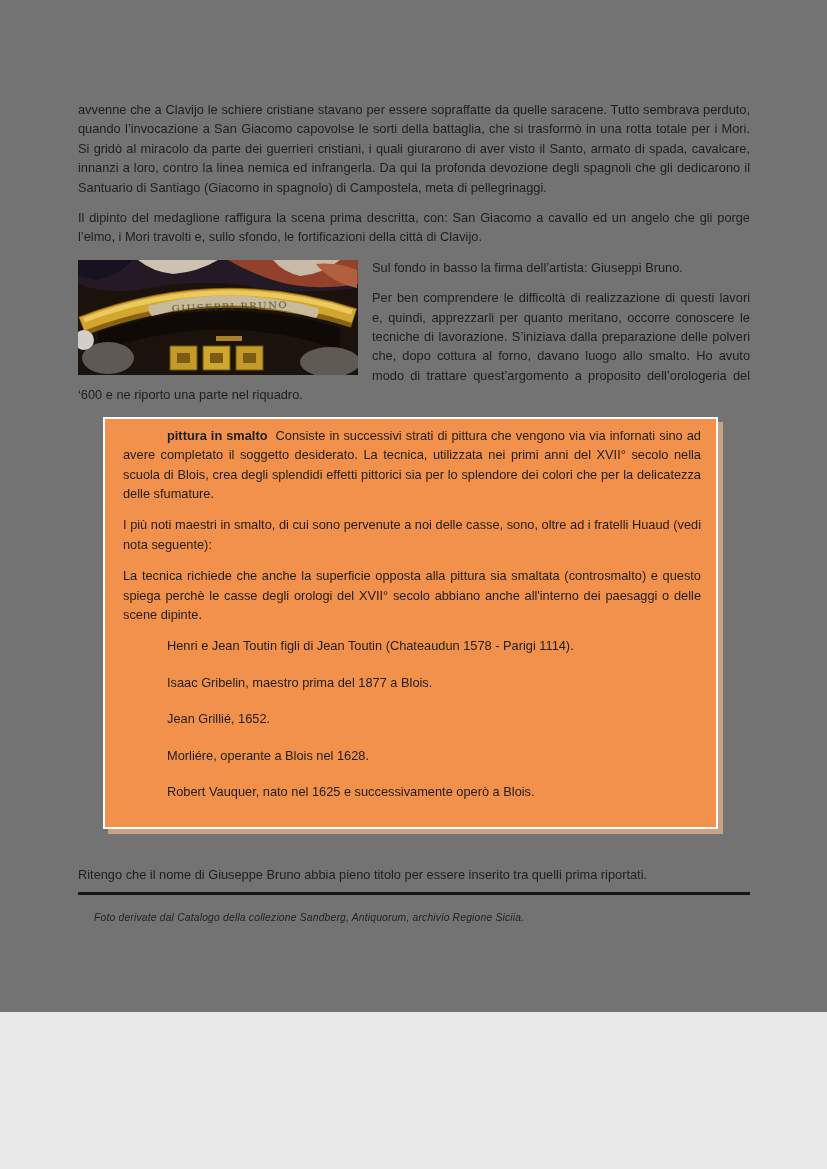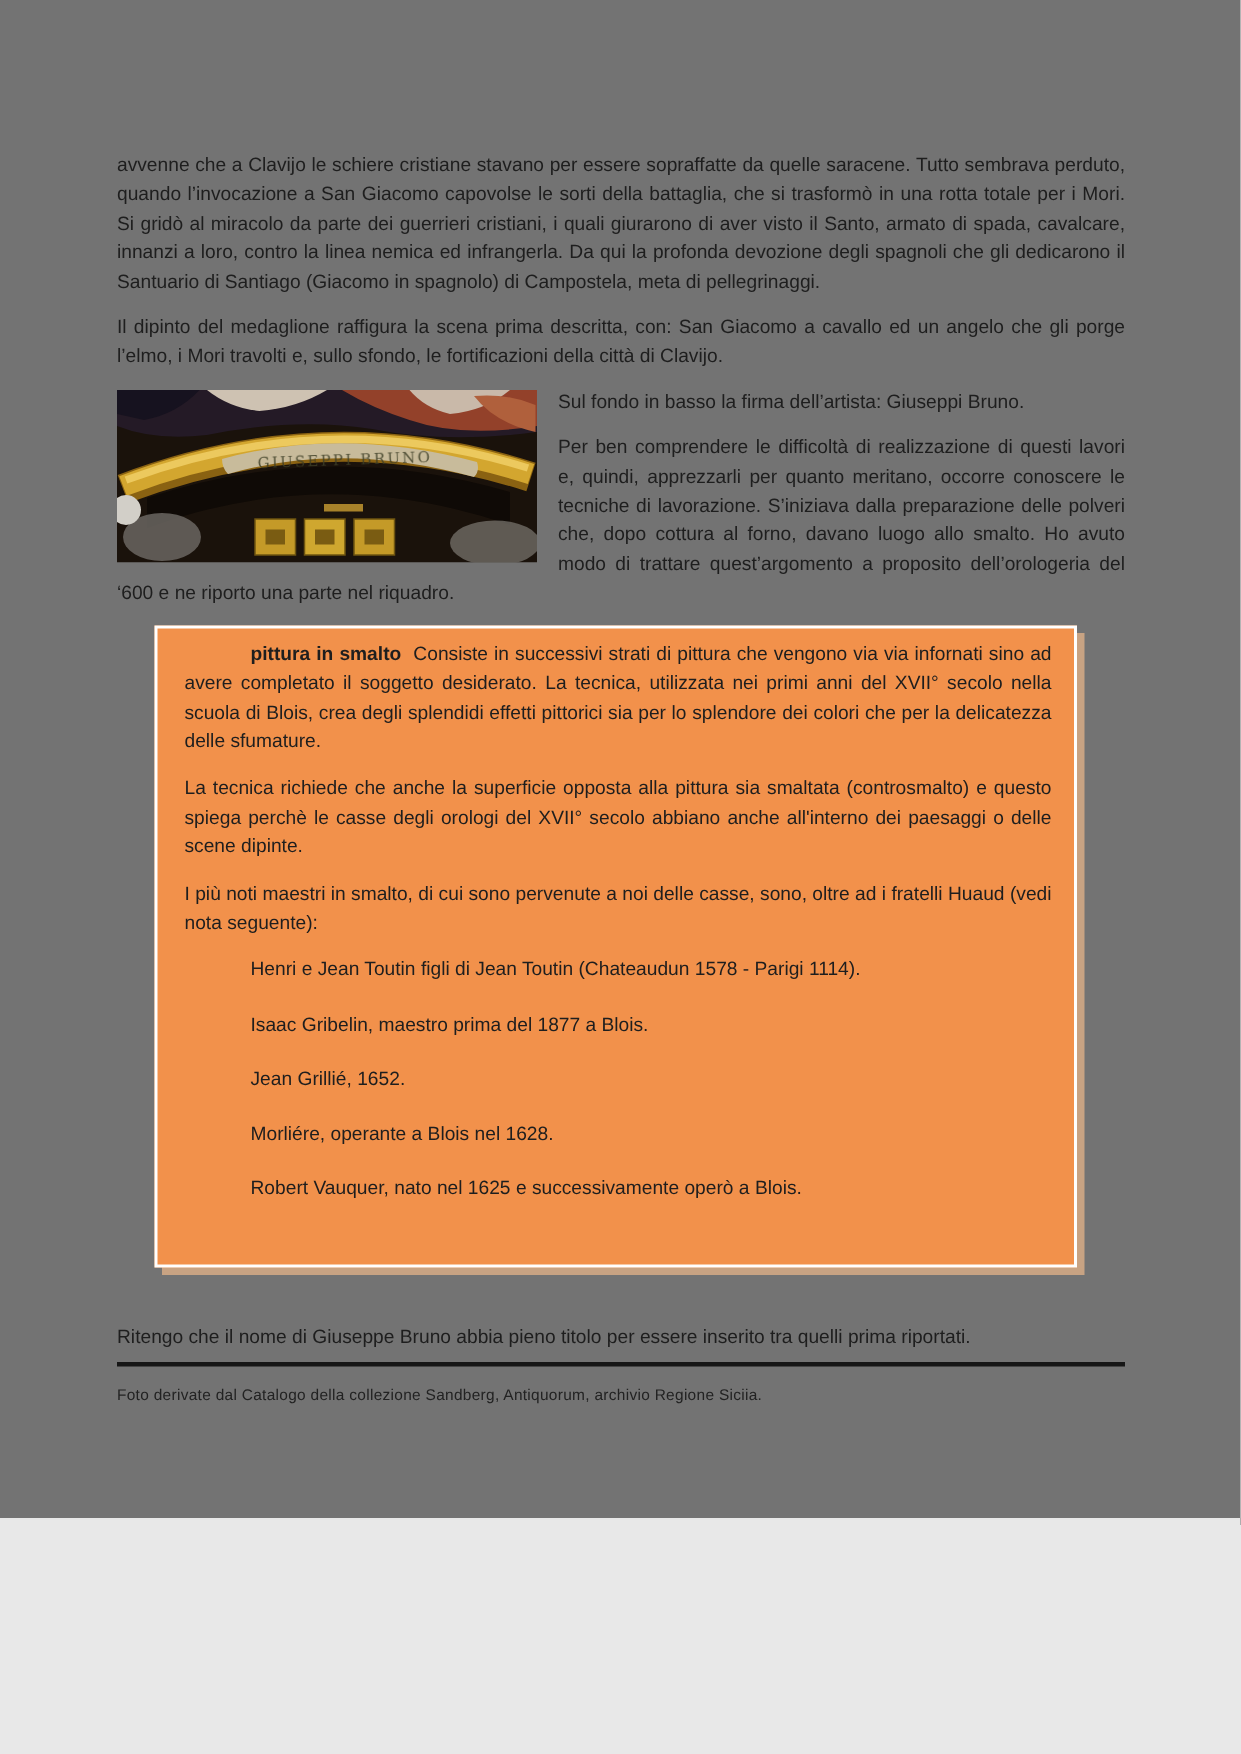--- a/index.html
+++ b/index.html
@@ -36,27 +36,27 @@
     box-sizing:border-box;
     background:#F2914B;
     border:2px solid #ffffff;
     box-shadow:5px 5px 0 0 #C8A383;
     padding:7px 15px 26px 18px;
   }
   .smalto-box .para{margin-bottom:12px;}
   .lead-para{text-indent:44px;}
   .lead-bold{font-weight:bold;}
   .master{margin:0 0 17px 44px;text-align:left;}
-  .master:last-child{margin-bottom:16px;}
+  .master:last-child{margin-bottom:0;}
 
   .closing-wrap{clear:both;margin-top:36px;}
   .closing{margin:0;text-align:justify;}
   .closing-rule{height:3px;background:#161616;margin:7px 0 13px 0;}
   .credit{
-    margin:0;font-size:10.3px;line-height:14px;color:#222;
+    margin:16px;font-size:10.3px;font-style:italic;line-height:14px;color:#222;
     letter-spacing:0.2px;
   }
 
   
   .footer{
     position:absolute;left:88px;top:1076px;width:672px;
   }
   .footer-rule{
     height:5px;
     background:#6b2a2a;
@@ -112,22 +112,22 @@
         <circle cx="6" cy="80" r="10" fill="#d2cfc8"></circle>
       </svg>
     </span>
 
     <p class="para">Sul fondo in basso la firma dell’artista: Giuseppi Bruno.</p>
 
     <p class="para">Per ben comprendere le difficoltà di realizzazione di questi lavori e, quindi, apprezzarli per quanto meritano, occorre conoscere le tecniche di lavorazione. S’iniziava dalla preparazione delle polveri che, dopo cottura al forno, davano luogo allo smalto. Ho avuto modo di trattare quest’argomento a proposito dell’orologeria del ‘600 e ne riporto una parte nel riquadro.</p>
 
     <div class="smalto-box">
       <p class="para lead-para"><span class="lead-bold">pittura in smalto</span><span>&nbsp; Consiste in successivi strati di pittura che vengono via via infornati sino ad avere completato il soggetto desiderato. La tecnica, utilizzata nei primi anni del XVII° secolo nella scuola di Blois, crea degli splendidi effetti pittorici sia per lo splendore dei colori che per la delicatezza delle sfumature.</span></p>
+      <p class="para">I più noti maestri in smalto, di cui sono pervenute a noi delle casse, sono, oltre ad i fratelli Huaud (vedi nota seguente):</p>
       <p class="para">La tecnica richiede che anche la superficie opposta alla pittura sia smaltata (controsmalto) e questo spiega perchè le casse degli orologi del XVII° secolo abbiano anche all'interno dei paesaggi o delle scene dipinte.</p>
-      <p class="para">I più noti maestri in smalto, di cui sono pervenute a noi delle casse, sono, oltre ad i fratelli Huaud (vedi nota seguente):</p>
       <p class="master">Henri e Jean Toutin figli di Jean Toutin (Chateaudun 1578 - Parigi 1114).</p>
       <p class="master">Isaac Gribelin, maestro prima del 1877 a Blois.</p>
       <p class="master">Jean Grillié, 1652.</p>
       <p class="master">Morliére, operante a Blois nel 1628.</p>
       <p class="master">Robert Vauquer, nato nel 1625 e successivamente operò a Blois.</p>
     </div>
 
     <div class="closing-wrap">
       <p class="closing">Ritengo che il nome di Giuseppe Bruno abbia pieno titolo per essere inserito tra quelli prima riportati.</p>
       <div class="closing-rule"></div>

